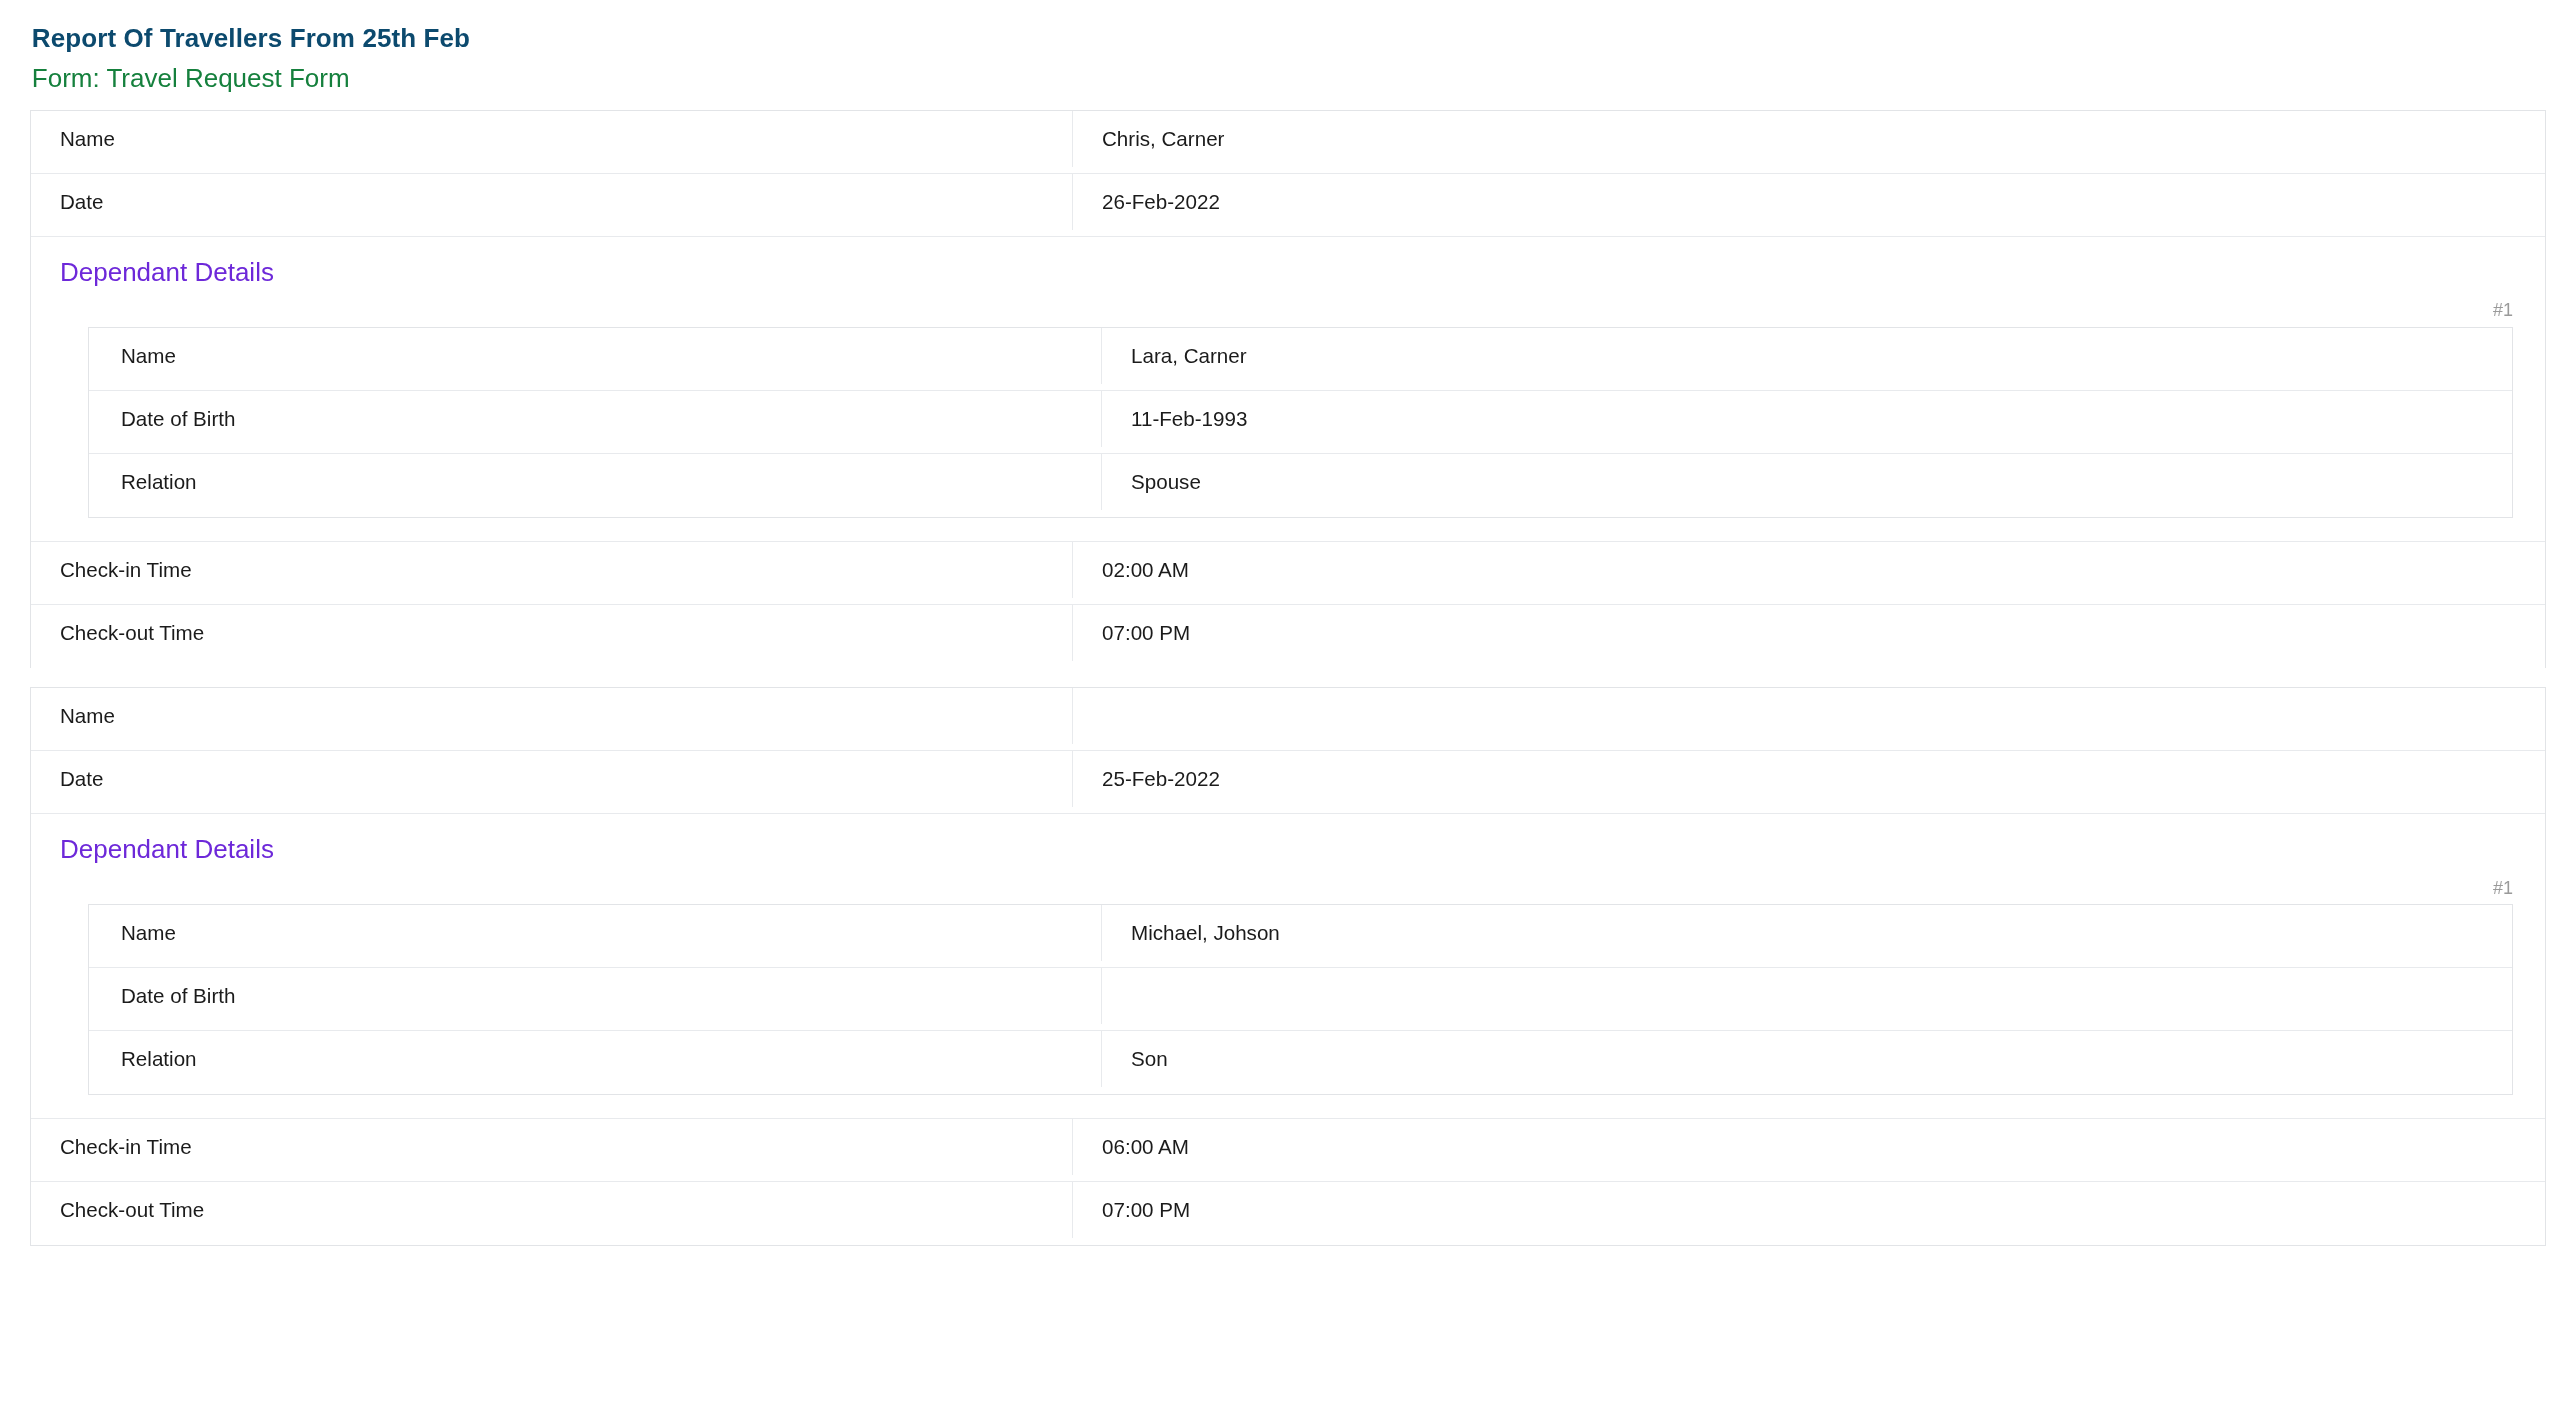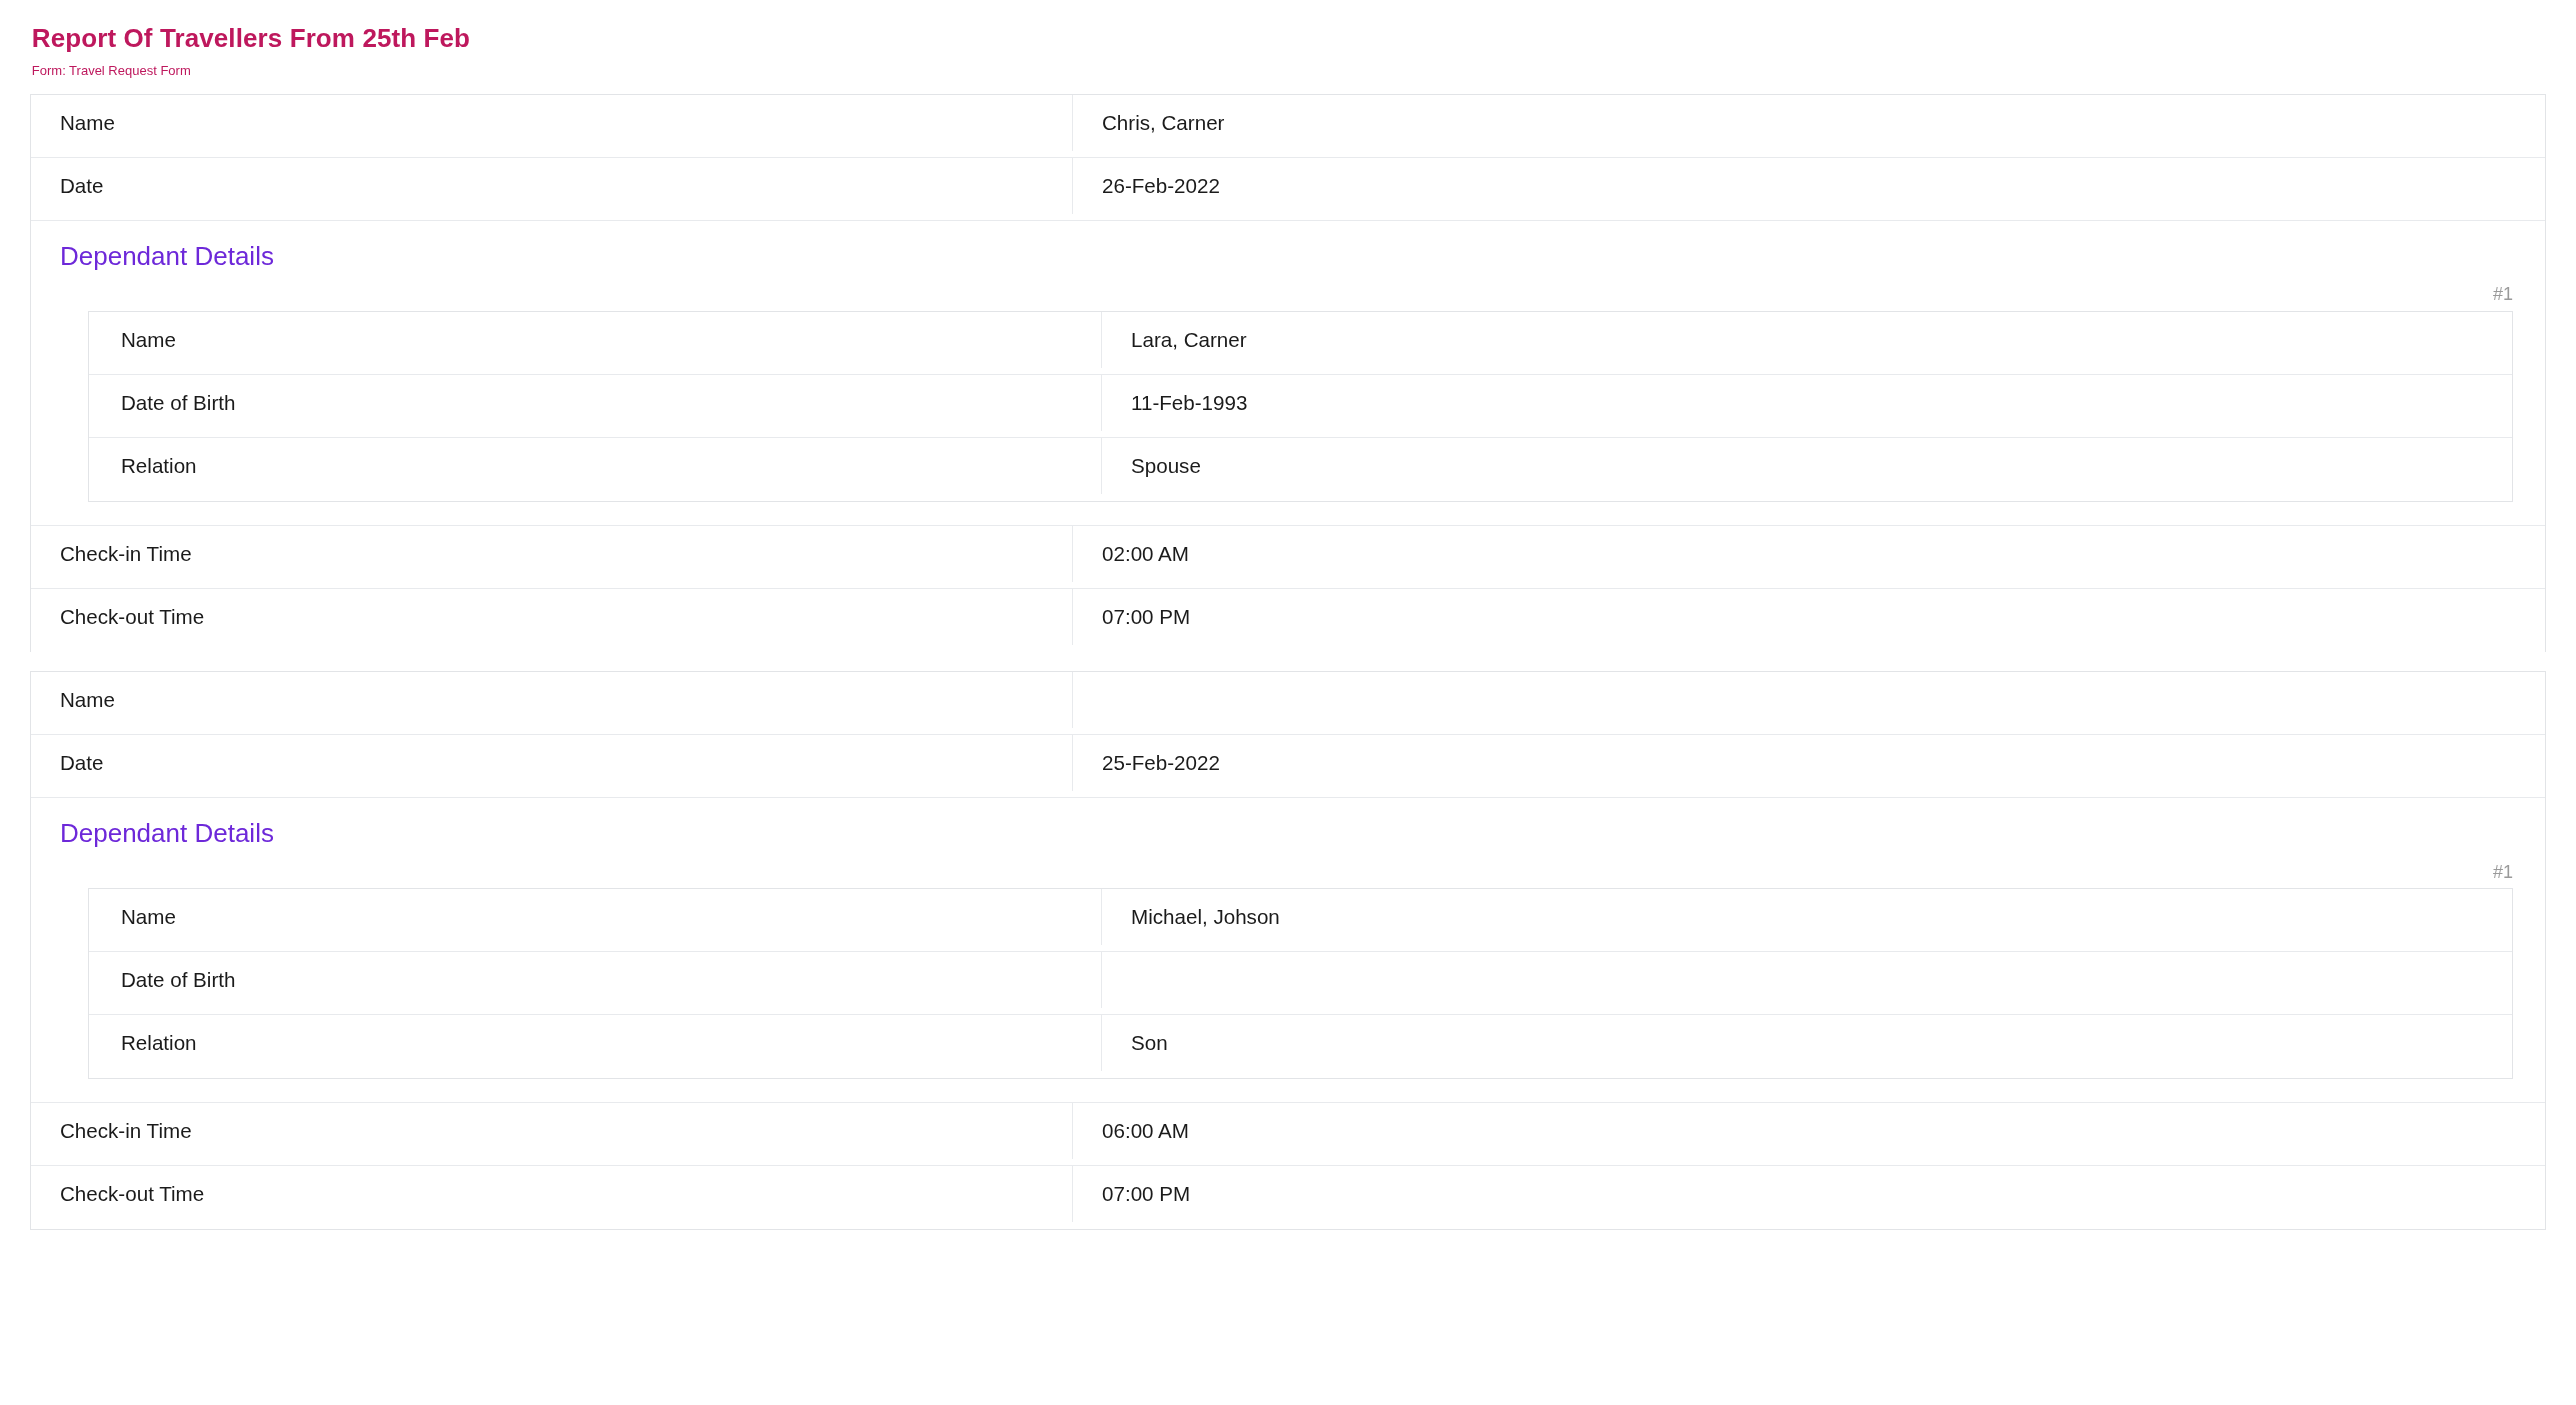--- a/index.html
+++ b/index.html
@@ -15,26 +15,26 @@
     min-height: 1405px;
     -webkit-font-smoothing: antialiased;
   }
   .page {
     padding: 23px 30px 0 30px;
   }
   .report-title {
     font-size: 26px;
     font-weight: bold;
     letter-spacing: 0.1px;
-    color: #be185d;
+    color: #0c4a6e;
     margin: 0 0 9px 1.8px;
   }
   .report-subtitle {
-    font-size: 13px;
-    color: #be185d;
+    font-size: 26px;
+    color: #15803d;
     margin: 0 0 16px 1.8px;
     font-weight: normal;
   }
   .record {
     border: 0.9px solid #e2e4e7;
     border-bottom: none;
     background: #fff;
   }
   .record:last-of-type {
     border-bottom: 0.9px solid #e2e4e7;

